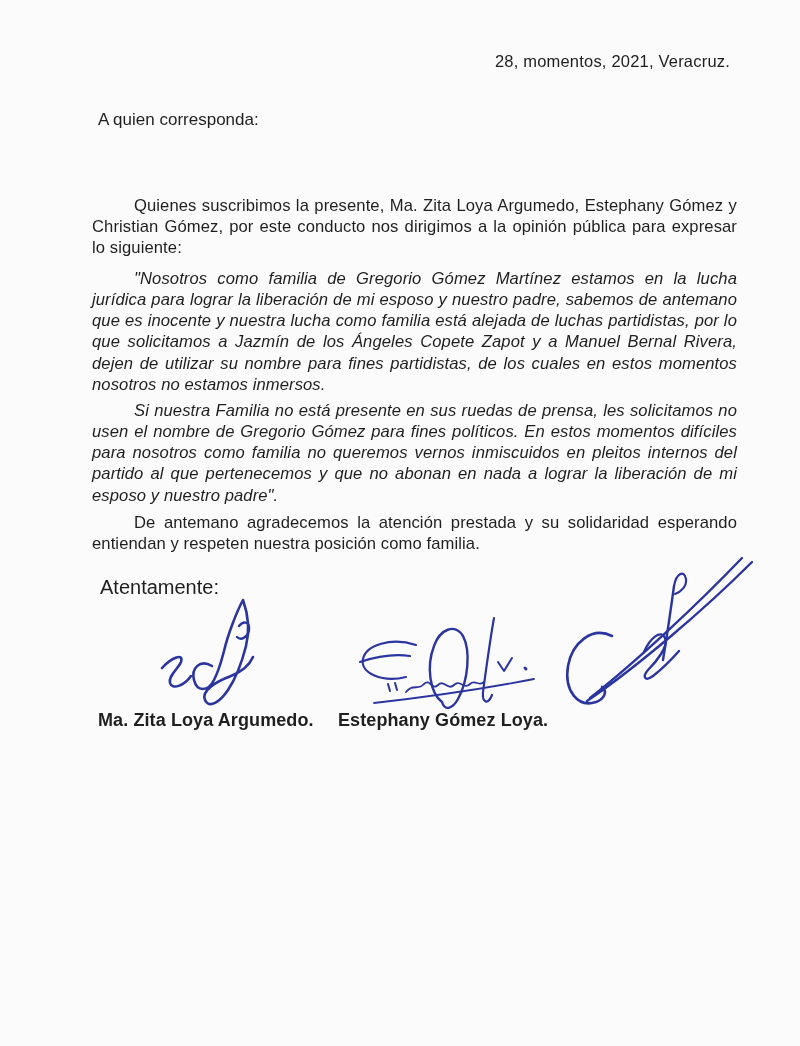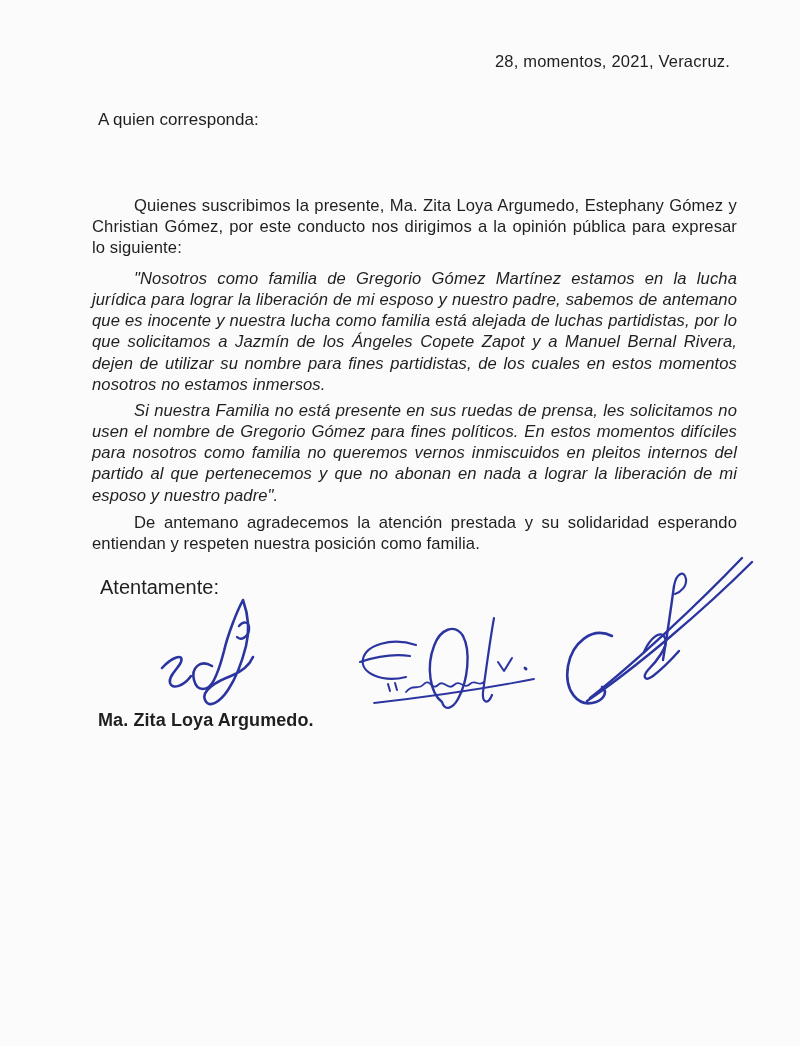--- a/index.html
+++ b/index.html
@@ -96,14 +96,15 @@
       <path stroke-width="2.6" d="M60,80 C40,70 20,87 16,110 C12,135 26,152 44,146 C52,143 56,136 50,131"></path>
       <path stroke-width="2.4" d="M35,145 C85,111 152,54 200,6"></path>
       <path stroke-width="2.4" d="M190,2 C146,48 85,105 38,142"></path>
       <path stroke-width="2.4" d="M92,96 C98,82 109,73 113,82 C117,90 104,106 96,114 C90,121 93,126 101,120 C110,113 119,104 127,95"></path>
       <path stroke-width="2.4" d="M122,30 C119,52 115,80 111,104"></path>
       <path stroke-width="2.2" d="M122,30 C124,18 132,13 134,23 C135,30 129,36 123,38"></path>
     </svg>
   </div>
 
   <div class="sig-name name-1">Ma. Zita Loya Argumedo.</div>
+  <div class="sig-name name-2">Estephany Gómez Loya.</div>
 
 </div>
 
 </body></html>

